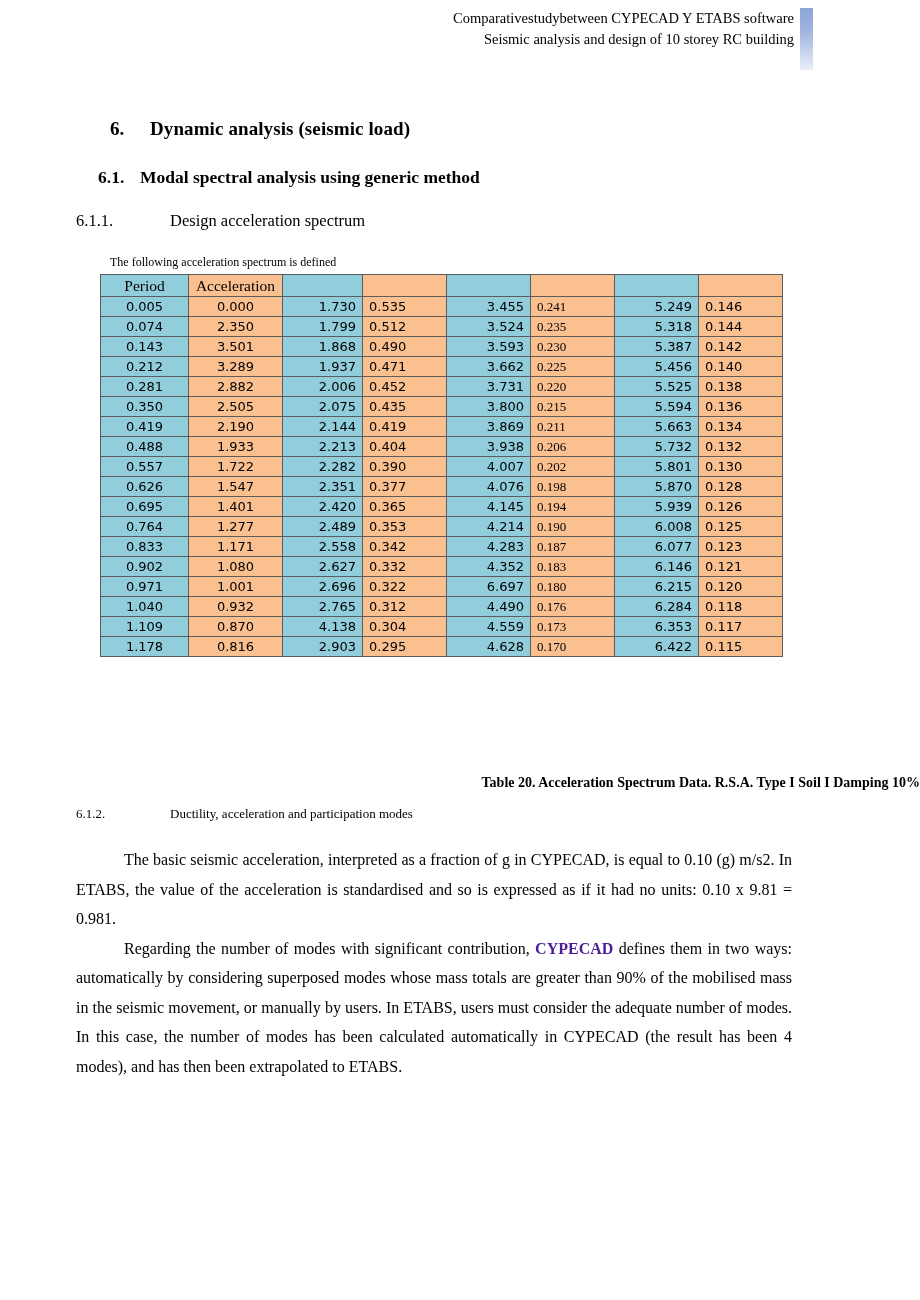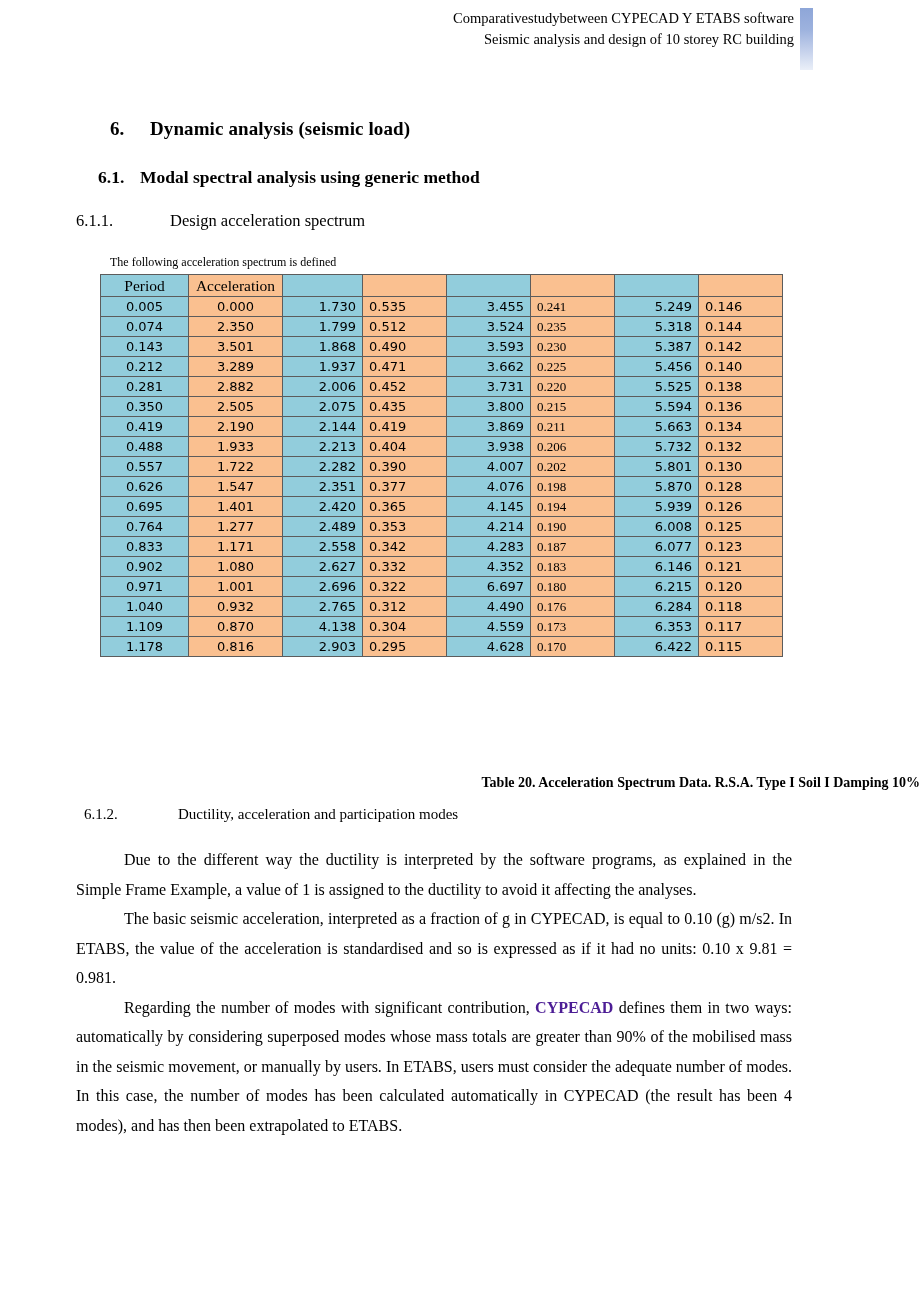--- a/index.html
+++ b/index.html
@@ -133,23 +133,23 @@
     width: 920px;
     text-align: right;
     font-size: 14px;
     font-weight: bold;
     margin-top: 9px;
   }
 
   
   .h-subsub2 {
     position: absolute;
-    left: 84px;
+    left: 76px;
     top: 806px;
-    font-size: 15px;
+    font-size: 13px;
   }
   .h-subsub2 .num { display: inline-block; width: 94px; }
 
   
   .body-text {
     position: absolute;
     left: 76px;
     top: 845px;
     width: 716px;
     font-size: 16px;
@@ -388,16 +388,15 @@
     </tbody>
 </table>
 
 <div class="table-caption">Table 20. Acceleration Spectrum Data. R.S.A. Type I Soil I Damping 10%</div>
 
 <div class="h-subsub2">
   <span class="num">6.1.2.</span><span>Ductility, acceleration and participation modes</span>
 </div>
 
 <div class="body-text">
-  <p>Due to the different way the ductility is interpreted by the software programs, as explained in the Simple Frame Example, a value of 1 is assigned to the ductility to avoid it affecting the analyses.</p>
   <p>The basic seismic acceleration, interpreted as a fraction of g in CYPECAD, is equal to 0.10 (g) m/s2. In ETABS, the value of the acceleration is standardised and so is expressed as if it had no units: 0.10 x 9.81 = 0.981.</p>
   <p><span>Regarding the number of modes with significant contribution, </span><span class="brand-red">CYPECAD</span><span> defines them in two ways: automatically by considering superposed modes whose mass totals are greater than 90% of the mobilised mass in the seismic movement, or manually by users. In ETABS, users must consider the adequate number of modes. In this case, the number of modes has been calculated automatically in CYPECAD (the result has been 4 modes), and has then been extrapolated to ETABS.</span></p>
 </div>
 
 </body></html>

